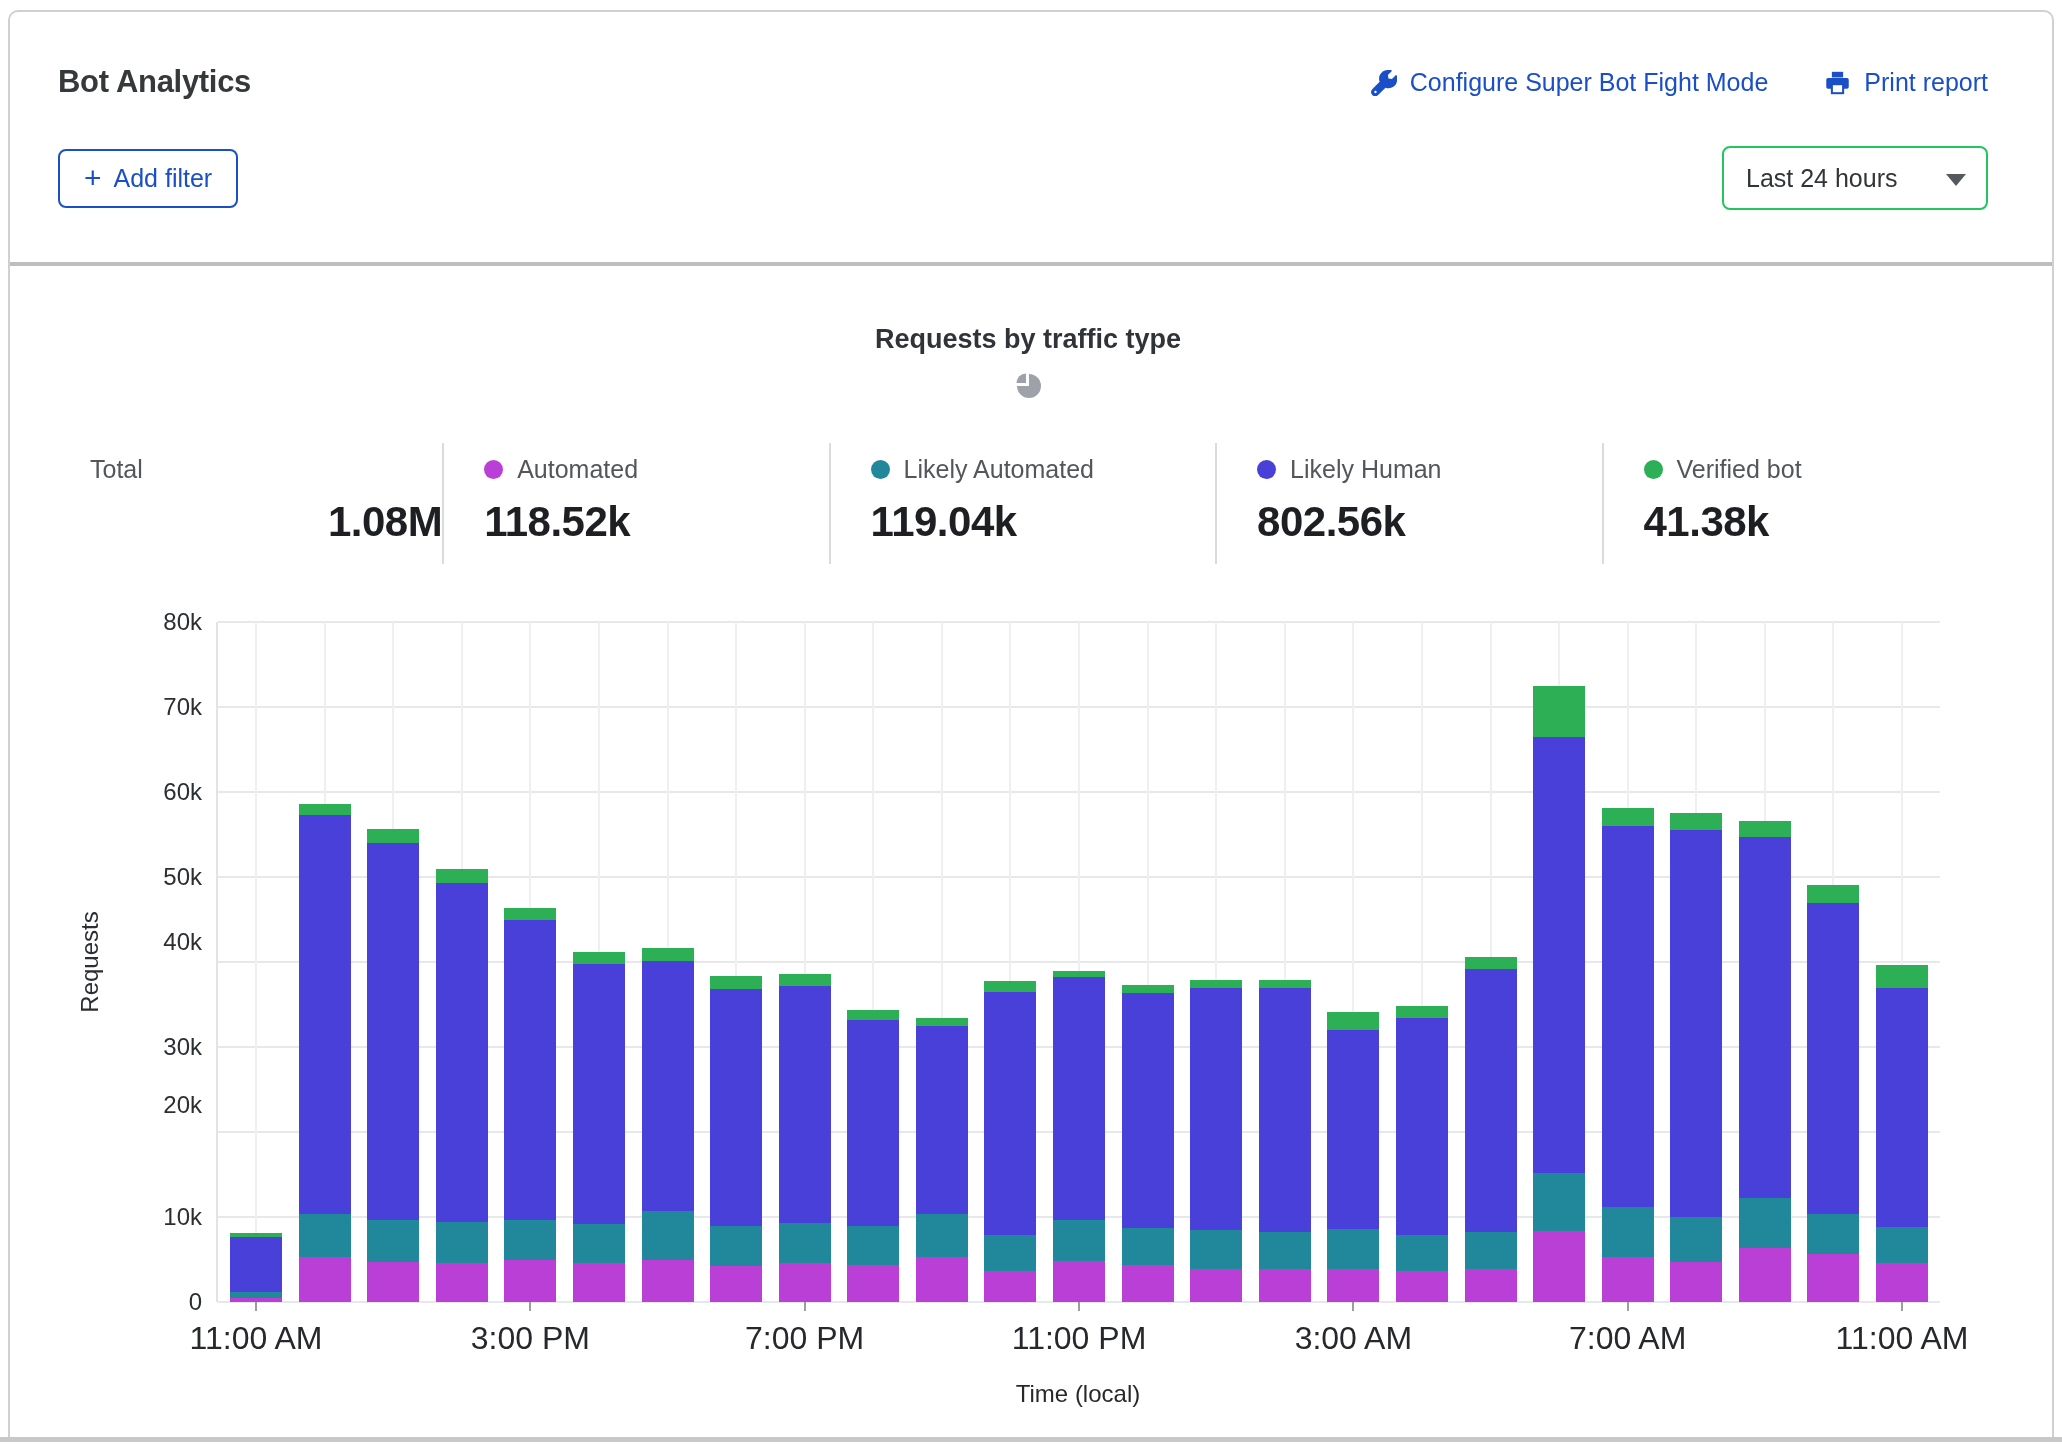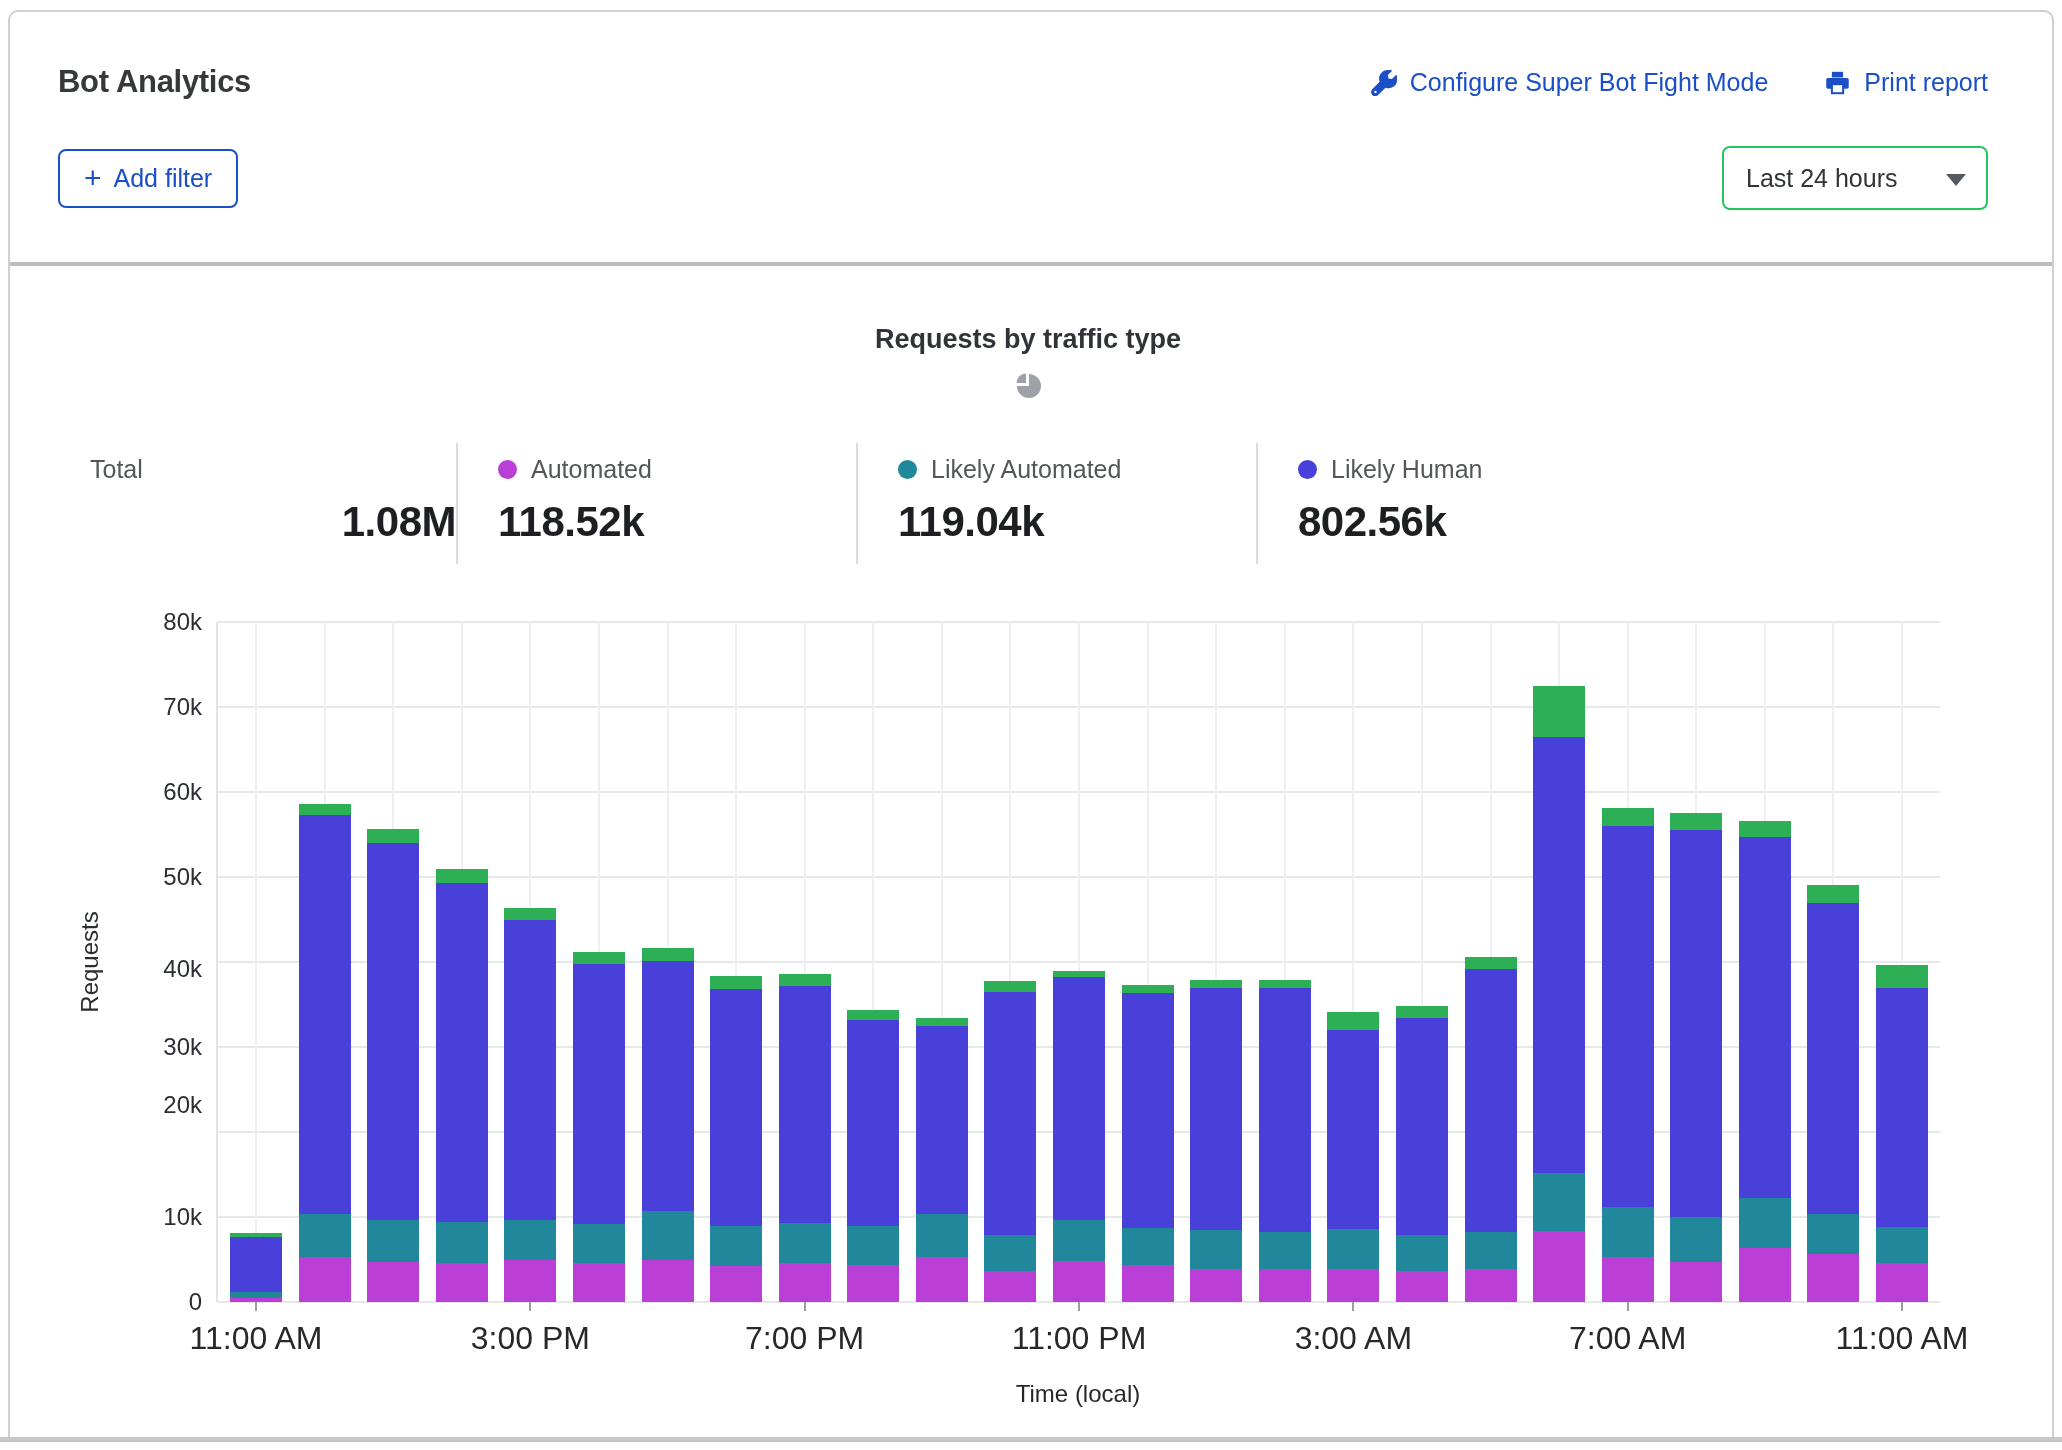--- a/index.html
+++ b/index.html
@@ -137,35 +137,42 @@
         </div>
         <div class="stat-value">119.04k</div>
       </div>
       <div class="stat">
         <div class="stat-label-row">
           <span class="stat-dot" style="background: rgb(73, 64, 217);"></span>
           <span class="stat-label">Likely Human</span>
         </div>
         <div class="stat-value">802.56k</div>
       </div>
+      <div class="stat">
+        <div class="stat-label-row">
+          <span class="stat-dot" style="background: rgb(44, 175, 85);"></span>
+          <span class="stat-label">Verified bot</span>
+        </div>
+        <div class="stat-value">41.38k</div>
+      </div>
     </div>
 
     <div class="chart-outer">
       <div class="plot">
         <div class="yaxis-title">Requests</div>
       <div class="hgrid" style="top: 679px;"></div>
           <div class="ylab" style="top: 680px;">0</div>
           <div class="hgrid" style="top: 594px;"></div>
           <div class="ylab" style="top: 595px;">10k</div>
           <div class="hgrid" style="top: 509px;"></div>
           <div class="ylab" style="top: 483px;">20k</div>
           <div class="hgrid" style="top: 424px;"></div>
           <div class="ylab" style="top: 425px;">30k</div>
           <div class="hgrid" style="top: 339px;"></div>
-          <div class="ylab" style="top: 347px; text-align: right;">40k</div>
+          <div class="ylab" style="top: 320px; text-align: right;">40k</div>
           <div class="hgrid" style="top: 254px;"></div>
           <div class="ylab" style="top: 255px;">50k</div>
           <div class="hgrid" style="top: 169px;"></div>
           <div class="ylab" style="top: 170px;">60k</div>
           <div class="hgrid" style="top: 84px;"></div>
           <div class="ylab" style="top: 85px;">70k</div>
           <div class="hgrid" style="top: -1px;"></div>
           <div class="ylab" style="top: 0px;">80k</div>
           <div class="vgrid" style="left: 37px;"></div>
           <div class="vgrid" style="left: 105.583px;"></div>

